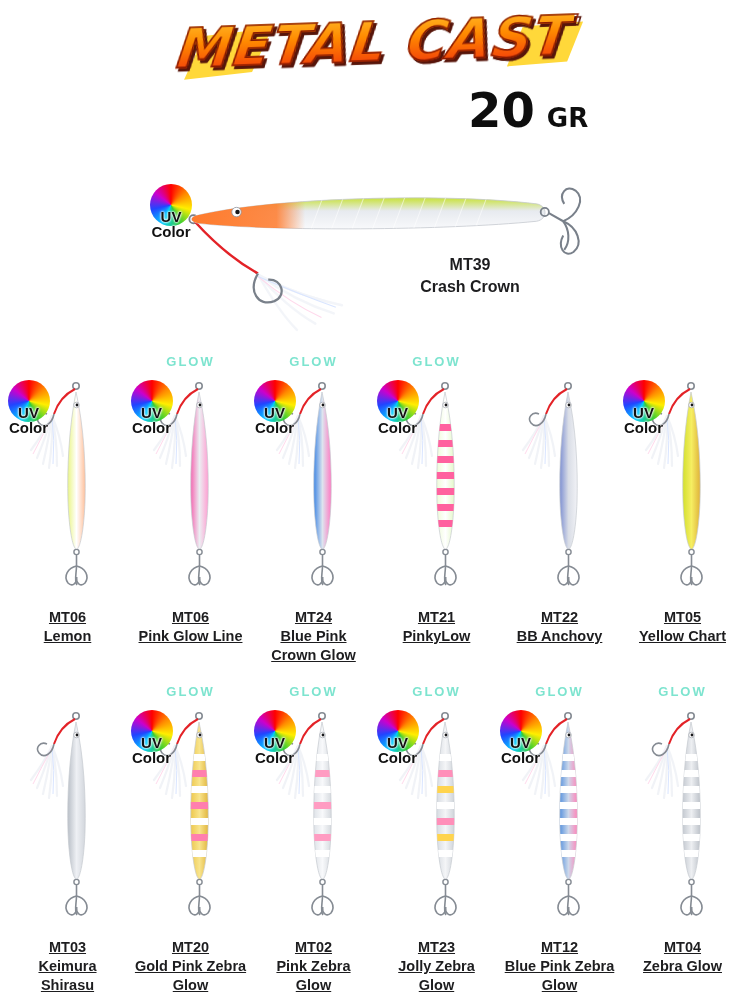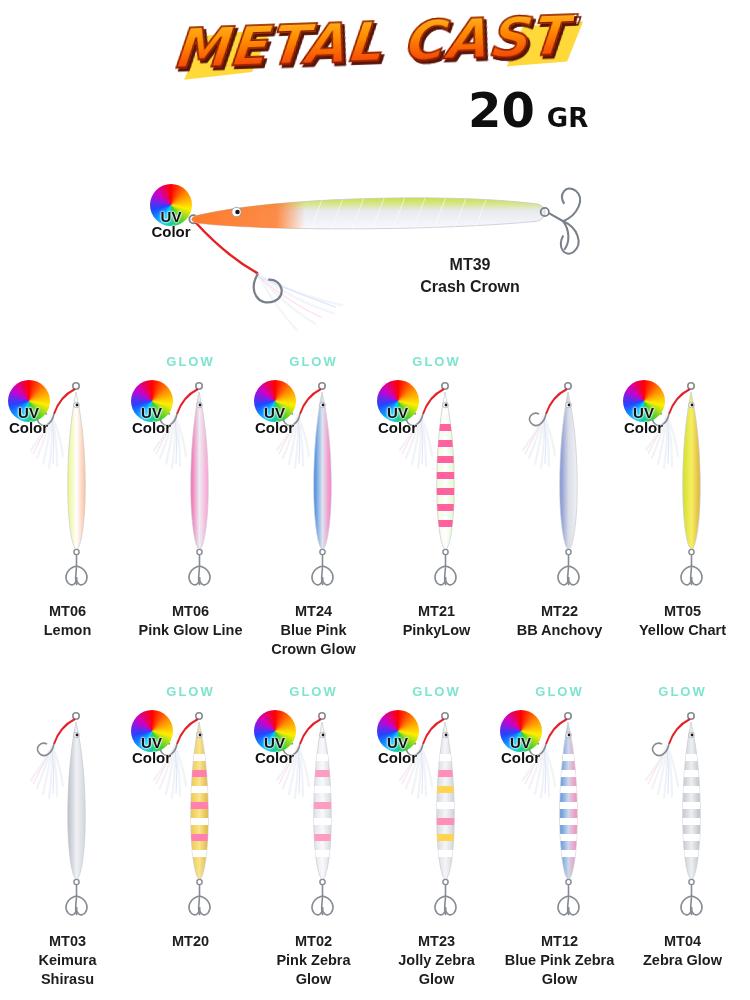--- a/index.html
+++ b/index.html
@@ -43,22 +43,22 @@
 
   
   .grid{position:absolute;left:6px;width:738px;display:flex;}
   .row1{top:354px;}
   .row2{top:684px;}
   .card{flex:1;display:flex;flex-direction:column;align-items:center;position:relative;}
   .glow-label{height:18px;font-size:13px;font-weight:800;letter-spacing:2px;color:#7de4cf;}
   .jig-wrap{position:relative;width:116px;height:224px;display:flex;justify-content:center;}
   svg.jig{width:110px;height:220px;}
   .jig-wrap .uv-badge{left:-4px;top:8px;}
-  .card-label{margin-top:6px;text-align:center;font-weight:700;font-size:14.5px;
-    line-height:1.3;color:#1d1d1f;max-width:112px;}
+  .card-label{margin-top:12px;text-align:center;font-weight:700;font-size:14.5px;
+    line-height:1.3;color:#1d1d1f;max-width:112px;text-decoration:underline;}
 </style>
 </head>
 <body>
 
 <div class="page">
 
   <header class="logo">
     <h1 class="logo-text">METAL CAST</h1>
   </header>
 
@@ -508,20 +508,21 @@
         <div class="uv-badge">
           <div class="uv-disc"></div>
           <div class="uv-text">
               <span>UV</span>
               <span>Color</span>
             </div>
         </div>
       </div>
       <div class="card-label">
         <div>MT20</div>
+        <div>Gold Pink Zebra Glow</div>
       </div>
     </div>
     <div class="card">
       <div class="glow-label">GLOW</div>
       <div class="jig-wrap">
         <svg class="jig" viewBox="0 0 110 220">
             <defs>
     <linearGradient id="g8" x1="0" y1="0" x2="1" y2="0">
       <stop offset="0" stop-color="#dfe3e8"></stop>
                 <stop offset="0.5" stop-color="#f8f9fb"></stop>

